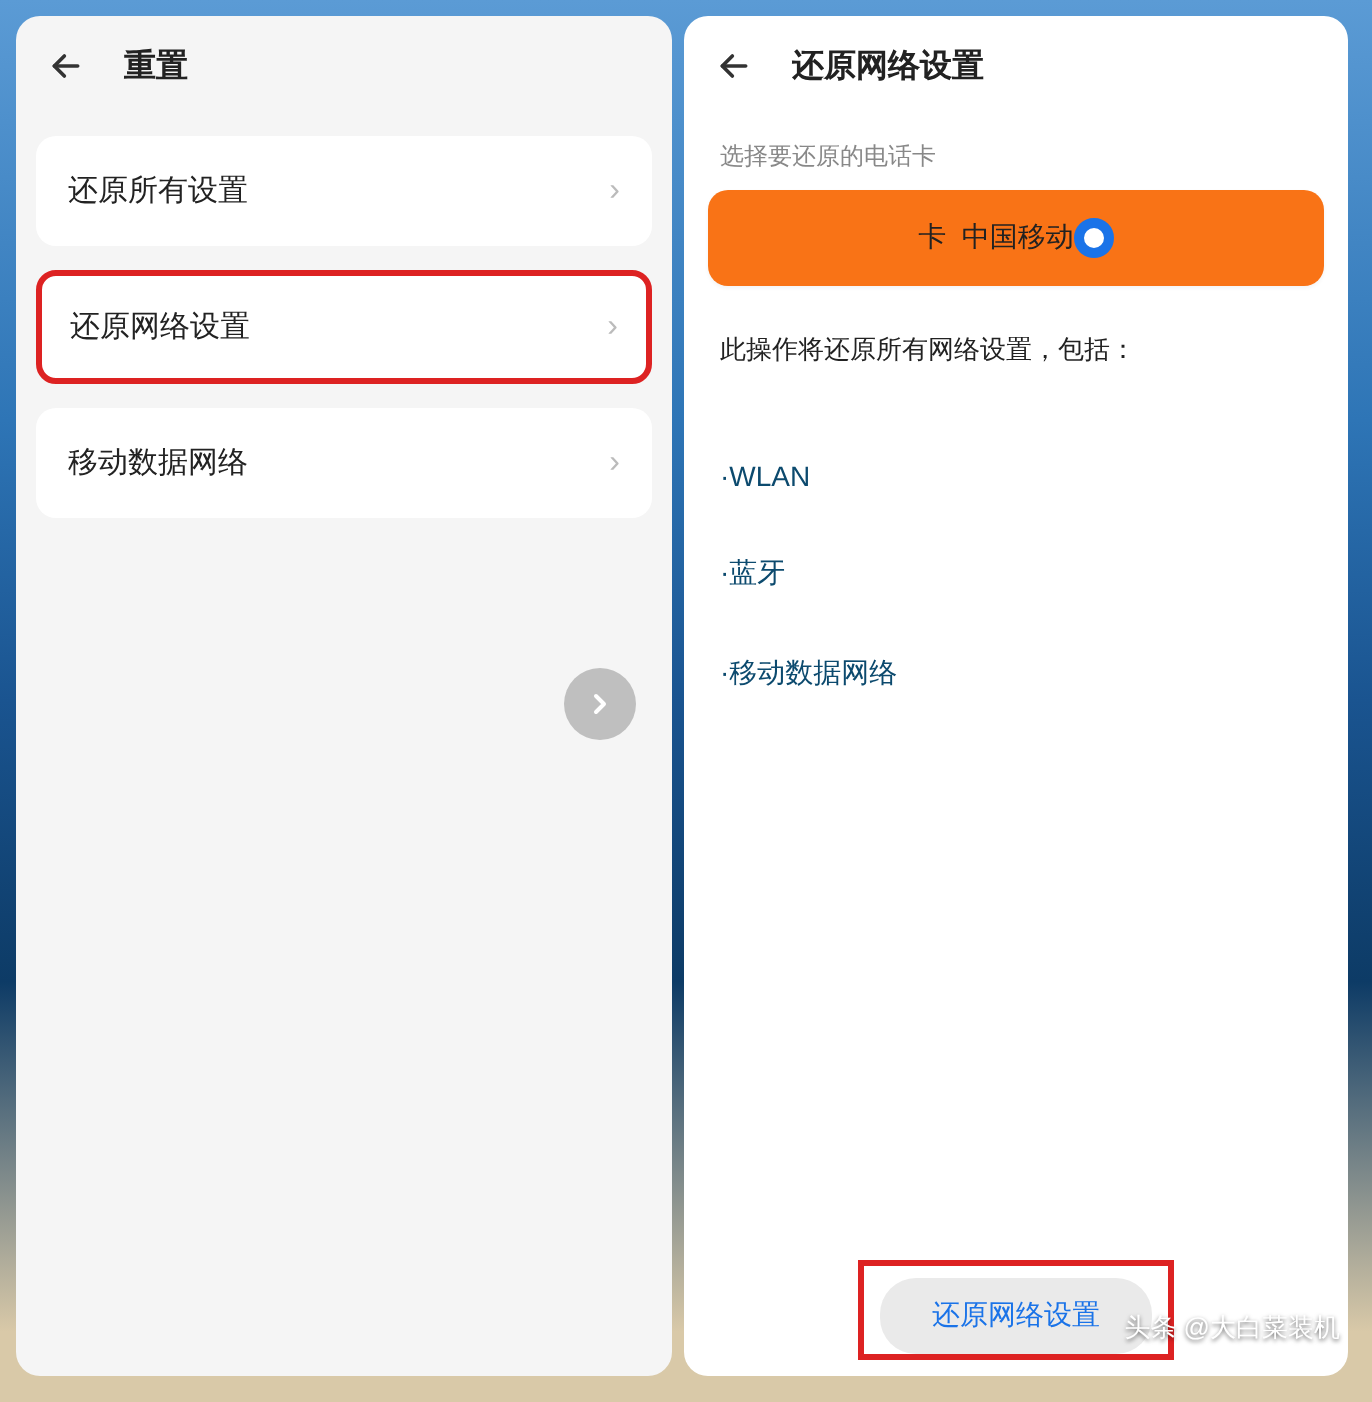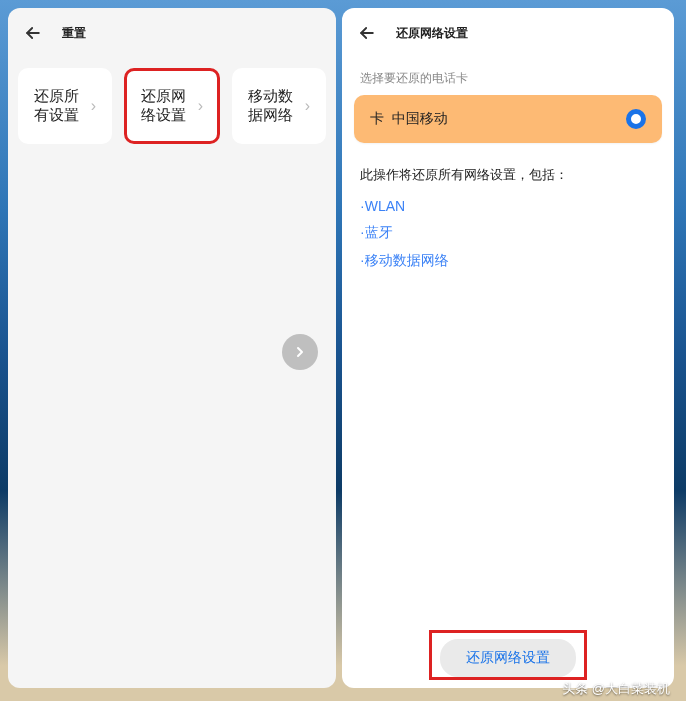--- a/index.html
+++ b/index.html
@@ -11,58 +11,58 @@
     .panels { display: flex; gap: 6px; padding: 8px 8px 0 8px; height: 100%; }
     .panel {
       background: #f5f5f5; border-radius: 12px; display: flex; flex-direction: column;
       height: 680px; overflow: hidden; position: relative;
     }
     .panel-left { width: 328px; }
     .panel-right { width: 332px; background: #fff; }
     .hdr { display: flex; align-items: center; padding: 14px 16px 14px 14px; gap: 18px; }
     .back-ico { width: 22px; height: 22px; display: flex; align-items: center; justify-content: center; cursor: pointer; }
     .back-ico svg { width: 20px; height: 20px; }
-    .title { font-size: 12px; font-weight: 600; color: #222; }
-    .list { padding: 10px 10px 0 10px; display: flex; flex-direction: row; gap: 12px; }
+    .title { font-size: 16px; font-weight: 600; color: #222; }
+    .list { padding: 10px 10px 0 10px; display: flex; flex-direction: column; gap: 12px; }
     .row {
       background: #fff; border-radius: 10px; padding: 16px 14px;
       display: flex; align-items: center; justify-content: space-between;
       font-size: 15px; color: #222; cursor: pointer;
       border: 2px solid transparent;
     }
     .row.highlight { border: 3px solid #d22; }
     .chev { color: #bbb; font-size: 16px; }
     .sub-hdr { font-size: 12px; color: #888; padding: 12px 18px 8px; }
     .card {
-      margin: 0 12px; background: #fdba74; border-radius: 10px; padding: 14px 16px;
-      display: flex; align-items: center; justify-content: space-between;
+      margin: 0 12px; background: #f97316; border-radius: 10px; padding: 14px 16px;
+      display: flex; align-items: center; justify-content: center;
       box-shadow: 0 1px 2px rgba(0,0,0,.05); cursor: pointer;
     }
     .card .lbl { font-size: 14px; color: #222; }
     .radio {
       width: 20px; height: 20px; border-radius: 50%; border: 5px solid #1a73e8; background: #fff;
     }
     .desc { padding: 22px 18px 12px; font-size: 13px; color: #222; line-height: 1.6; }
     .bullets { padding: 0 18px; }
-    .bullets div { font-size: 14px; color: #3b82f6; margin-bottom: 10px; }
+    .bullets div { font-size: 14px; color: #0c4a6e; margin-bottom: 10px; margin-top: 32px; }
     .fab {
       position: absolute; right: 18px; top: 326px; width: 36px; height: 36px; border-radius: 50%;
       background: #bfbfbf; display: flex; align-items: center; justify-content: center; cursor: pointer;
     }
     .fab svg { width: 16px; height: 16px; }
     .btn-wrap {
       position: absolute; bottom: 8px; left: 50%; transform: translateX(-50%);
       border: 3px solid #d22; padding: 6px 8px 0 8px;
     }
     .btn-reset {
       background: #eaeaea; padding: 10px 26px; border-radius: 18px;
       font-size: 14px; color: #1a73e8; cursor: pointer; border: none;
     }
     .watermark {
-      position: absolute; right: 16px; bottom: 3px; color: #fff; font-size: 13px;
+      position: absolute; right: 16px; bottom: 28px; color: #fff; font-size: 13px;
       text-shadow: 0 1px 2px rgba(0,0,0,.6); font-weight: 500;
     }
   </style>
 </head>
 <body>
 
 <div class="panels">
 
   <div class="panel panel-left">
     <div class="hdr">

